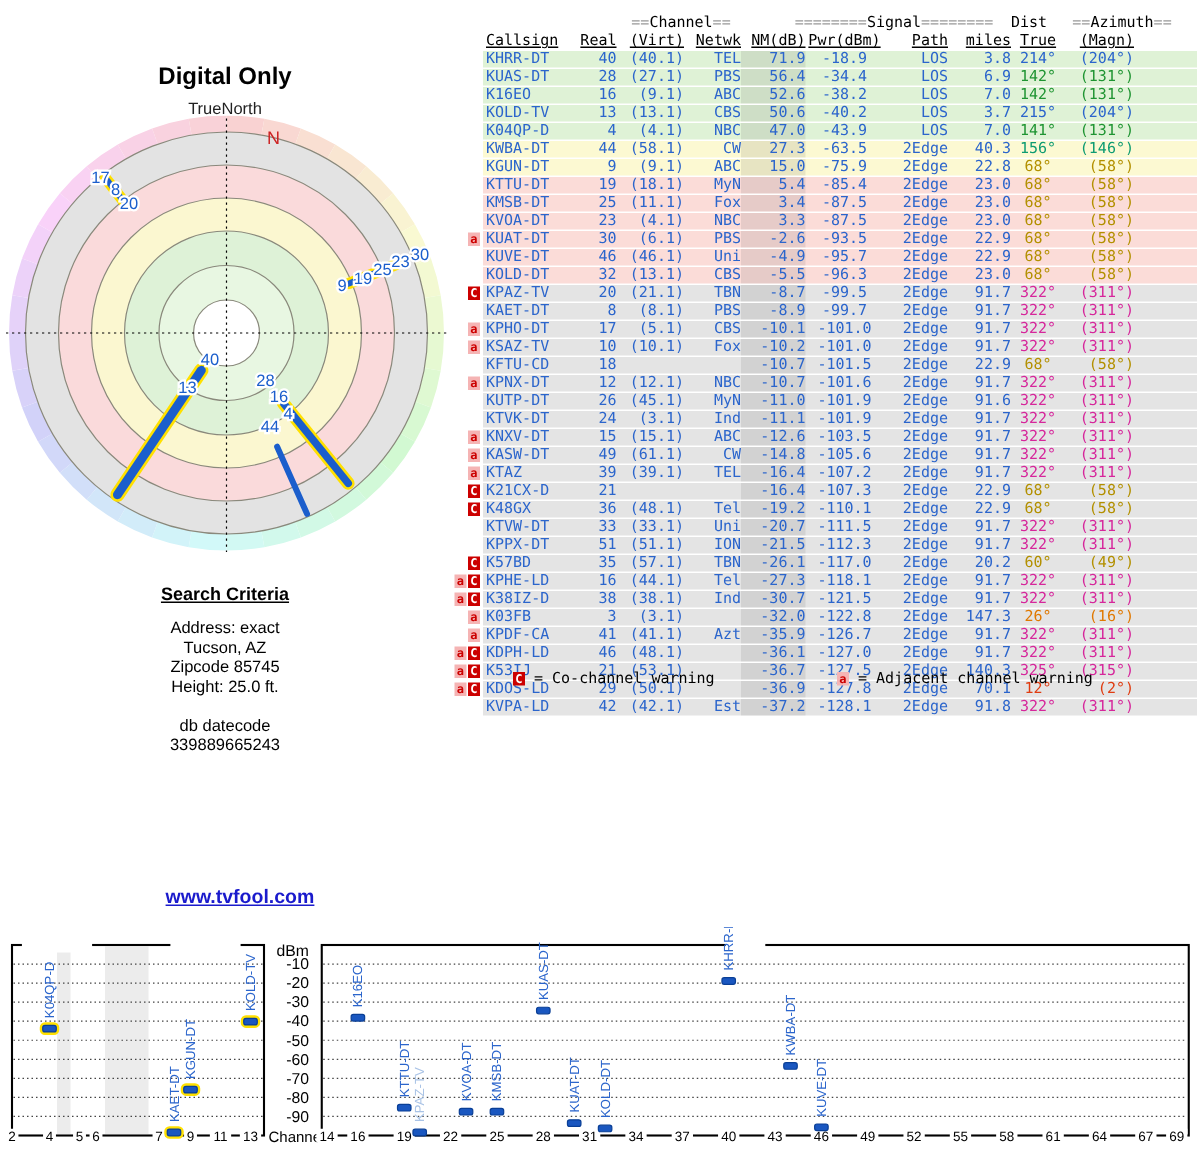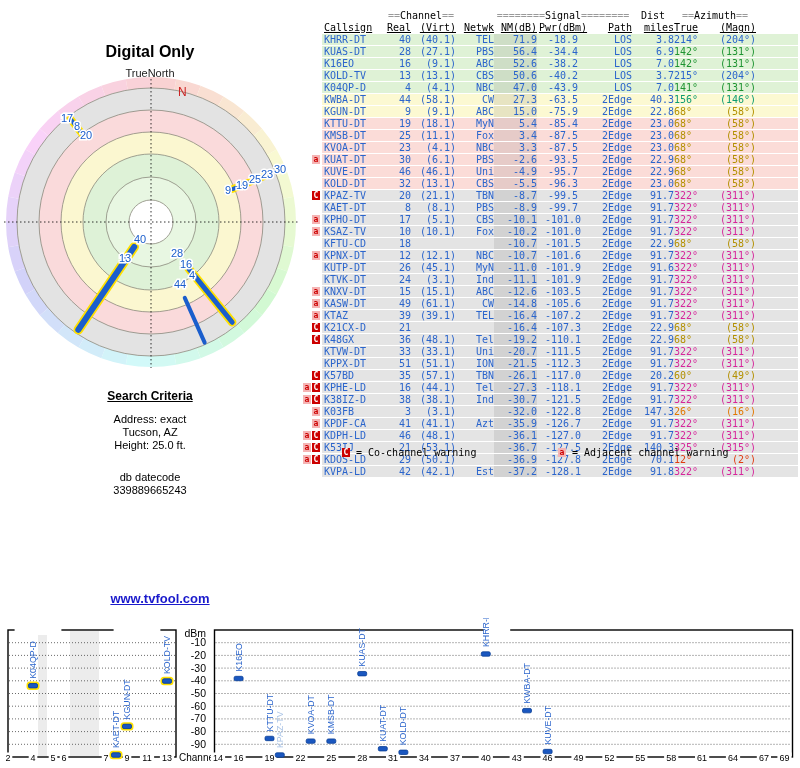--- a/index.html
+++ b/index.html
@@ -7,41 +7,41 @@
        font-family:"Liberation Sans",sans-serif;}
   
   .radar-title{position:absolute;left:0;top:43px;width:300px;text-align:center;
 formatted    font-size:15px;font-weight:bold;color:#000;}
   .radar-sub{position:absolute;left:0;top:67px;width:300px;text-align:center;
     font-size:11px;color:#222;}
   #radar-svg{position:absolute;left:1px;top:77px;}
   .criteria{position:absolute;left:0;top:389px;width:300px;text-align:center;color:#000;}
   .criteria h3{margin:0 0 10px 0;font-size:12px;font-weight:bold;text-decoration:underline;}
   .criteria .line{font-size:11px;line-height:13px;}
-  .criteria .dc{margin-top:19px;font-size:11px;line-height:13px;}
+  .criteria .dc{margin-top:13px;font-size:11px;line-height:13px;}
   .site-link{position:absolute;left:0;top:589px;width:300px;text-align:center;padding-left:10px;}
   .site-link a{color:#1a1acc;font-size:13px;font-weight:bold;text-decoration:underline;
     font-family:"Liberation Sans",sans-serif;}
   
   #tbl{position:absolute;left:300px;top:10px;width:498px;
        font-family:"DejaVu Sans Mono",monospace;font-size:10px;color:#2b65cc;}
   .trow,.throw{display:flex;height:11px;line-height:11px;margin-bottom:1px;white-space:pre;}
   .throw{color:#000;}
   .cell{display:block;}
   .warn{width:22px;display:flex;justify-content:flex-end;align-items:center;gap:1px;padding-right:2px;box-sizing:border-box;}
   .band{display:flex;flex:1;}
   .c-call{width:64px;text-align:left;padding-left:2px;box-sizing:border-box;}
   .c-real{width:25px;text-align:right;}
   .c-virt{width:45px;text-align:right;}
   .c-net {width:38px;text-align:right;}
   .c-nm  {width:43px;text-align:right;}
   .c-pwr {width:52px;text-align:center;}
   .c-path{width:43px;text-align:right;}
   .c-mi  {width:42px;text-align:right;}
-  .c-true{width:36px;text-align:left;}
+  .c-true{width:36px;text-align:center;}
   .c-magn{width:46px;text-align:right;}
   .trow .c-nm{background:rgba(90,90,90,0.13);}
   .bg-green{background:#dff2d6;}
   .bg-yellow{background:#fcf9d2;}
   .bg-pink{background:#fbdcd8;}
   .bg-gray{background:#e4e4e4;}
   .az-blue{color:#2b65cc;} .az-green{color:#1f9432;} .az-teal{color:#0d9b72;}
   .az-olive{color:#b39000;} .az-magenta{color:#d6269b;} .az-orange{color:#e07800;}
   .az-red{color:#e03c10;}
   .eq{color:#9a9a9a;}
@@ -145,34 +145,35 @@
     <g>
       <line x1="183.75914137529145" y1="220.82427298433586" x2="203.68923688600566" y2="265.5880004088233" stroke="#1b5ecc" stroke-width="4" stroke-linecap="round"></line>
       <text x="179" y="211" fill="#1b5ecc" text-anchor="middle" font-size="11" font-family="&quot;Liberation Sans&quot;,sans-serif" stroke="#ffffff" stroke-width="3" paint-order="stroke">44</text>
     </g>
   </svg>
 
 <div class="criteria">
   <h3>Search Criteria</h3>
   <div class="line">Address: exact</div>
   <div class="line">Tucson, AZ</div>
+  <div class="line">Zipcode 85745</div>
   <div class="line">Height: 25.0 ft.</div>
   <div class="dc">db datecode</div>
   <div class="line">339889665243</div>
 </div>
 
 <div class="site-link">
   <a href="#">www.tvfool.com</a>
 </div>
 
 <div id="tbl">
   <div class="throw">
     <span class="cell warn"></span>
     <span class="cell c-call"></span>
-    <span class="cell" style="width:70px;text-align:center;"><span class="eq">==</span><span>Channel</span><span class="eq">==</span></span>
+    <span class="cell" style="width:70px;text-align:center;margin-left:33px;"><span class="eq">==</span><span>Channel</span><span class="eq">==</span></span>
     <span class="cell c-net"></span>
     <span class="cell" style="width:138px;text-align:center;"><span class="eq">========</span><span>Signal</span><span class="eq">========</span></span>
     <span class="cell c-mi" style="text-align:center;">Dist</span>
     <span class="cell" style="width:82px;text-align:center;"><span class="eq">==</span><span>Azimuth</span><span class="eq">==</span></span>
   </div>
   <div class="throw" id="col-header"><span class="cell warn"></span><span class="cell c-call"><span class="hlbl">Callsign</span></span><span class="cell c-real"><span class="hlbl">Real</span></span><span class="cell c-virt"><span class="hlbl">(Virt)</span></span><span class="cell c-net"><span class="hlbl">Netwk</span></span><span class="cell c-nm"><span class="hlbl">NM(dB)</span></span><span class="cell c-pwr"><span class="hlbl">Pwr(dBm)</span></span><span class="cell c-path"><span class="hlbl">Path</span></span><span class="cell c-mi"><span class="hlbl">miles</span></span><span class="cell c-true"><span class="hlbl">True</span></span><span class="cell c-magn"><span class="hlbl">(Magn)</span></span></div>
   <div id="tbl-rows">
       <div class="trow"><span class="cell warn"></span><div class="band bg-green"><span class="cell c-call">KHRR-DT</span><span class="cell c-real">40</span><span class="cell c-virt">(40.1)</span><span class="cell c-net">TEL</span><span class="cell c-nm">71.9</span><span class="cell c-pwr">-18.9</span><span class="cell c-path">LOS</span><span class="cell c-mi">3.8</span><span class="cell c-true az-blue">214°</span><span class="cell c-magn az-blue">(204°)</span></div></div>
       <div class="trow"><span class="cell warn"></span><div class="band bg-green"><span class="cell c-call">KUAS-DT</span><span class="cell c-real">28</span><span class="cell c-virt">(27.1)</span><span class="cell c-net">PBS</span><span class="cell c-nm">56.4</span><span class="cell c-pwr">-34.4</span><span class="cell c-path">LOS</span><span class="cell c-mi">6.9</span><span class="cell c-true az-green">142°</span><span class="cell c-magn az-green">(131°)</span></div></div>
       <div class="trow"><span class="cell warn"></span><div class="band bg-green"><span class="cell c-call">K16EO</span><span class="cell c-real">16</span><span class="cell c-virt">(9.1)</span><span class="cell c-net">ABC</span><span class="cell c-nm">52.6</span><span class="cell c-pwr">-38.2</span><span class="cell c-path">LOS</span><span class="cell c-mi">7.0</span><span class="cell c-true az-green">142°</span><span class="cell c-magn az-green">(131°)</span></div></div>

